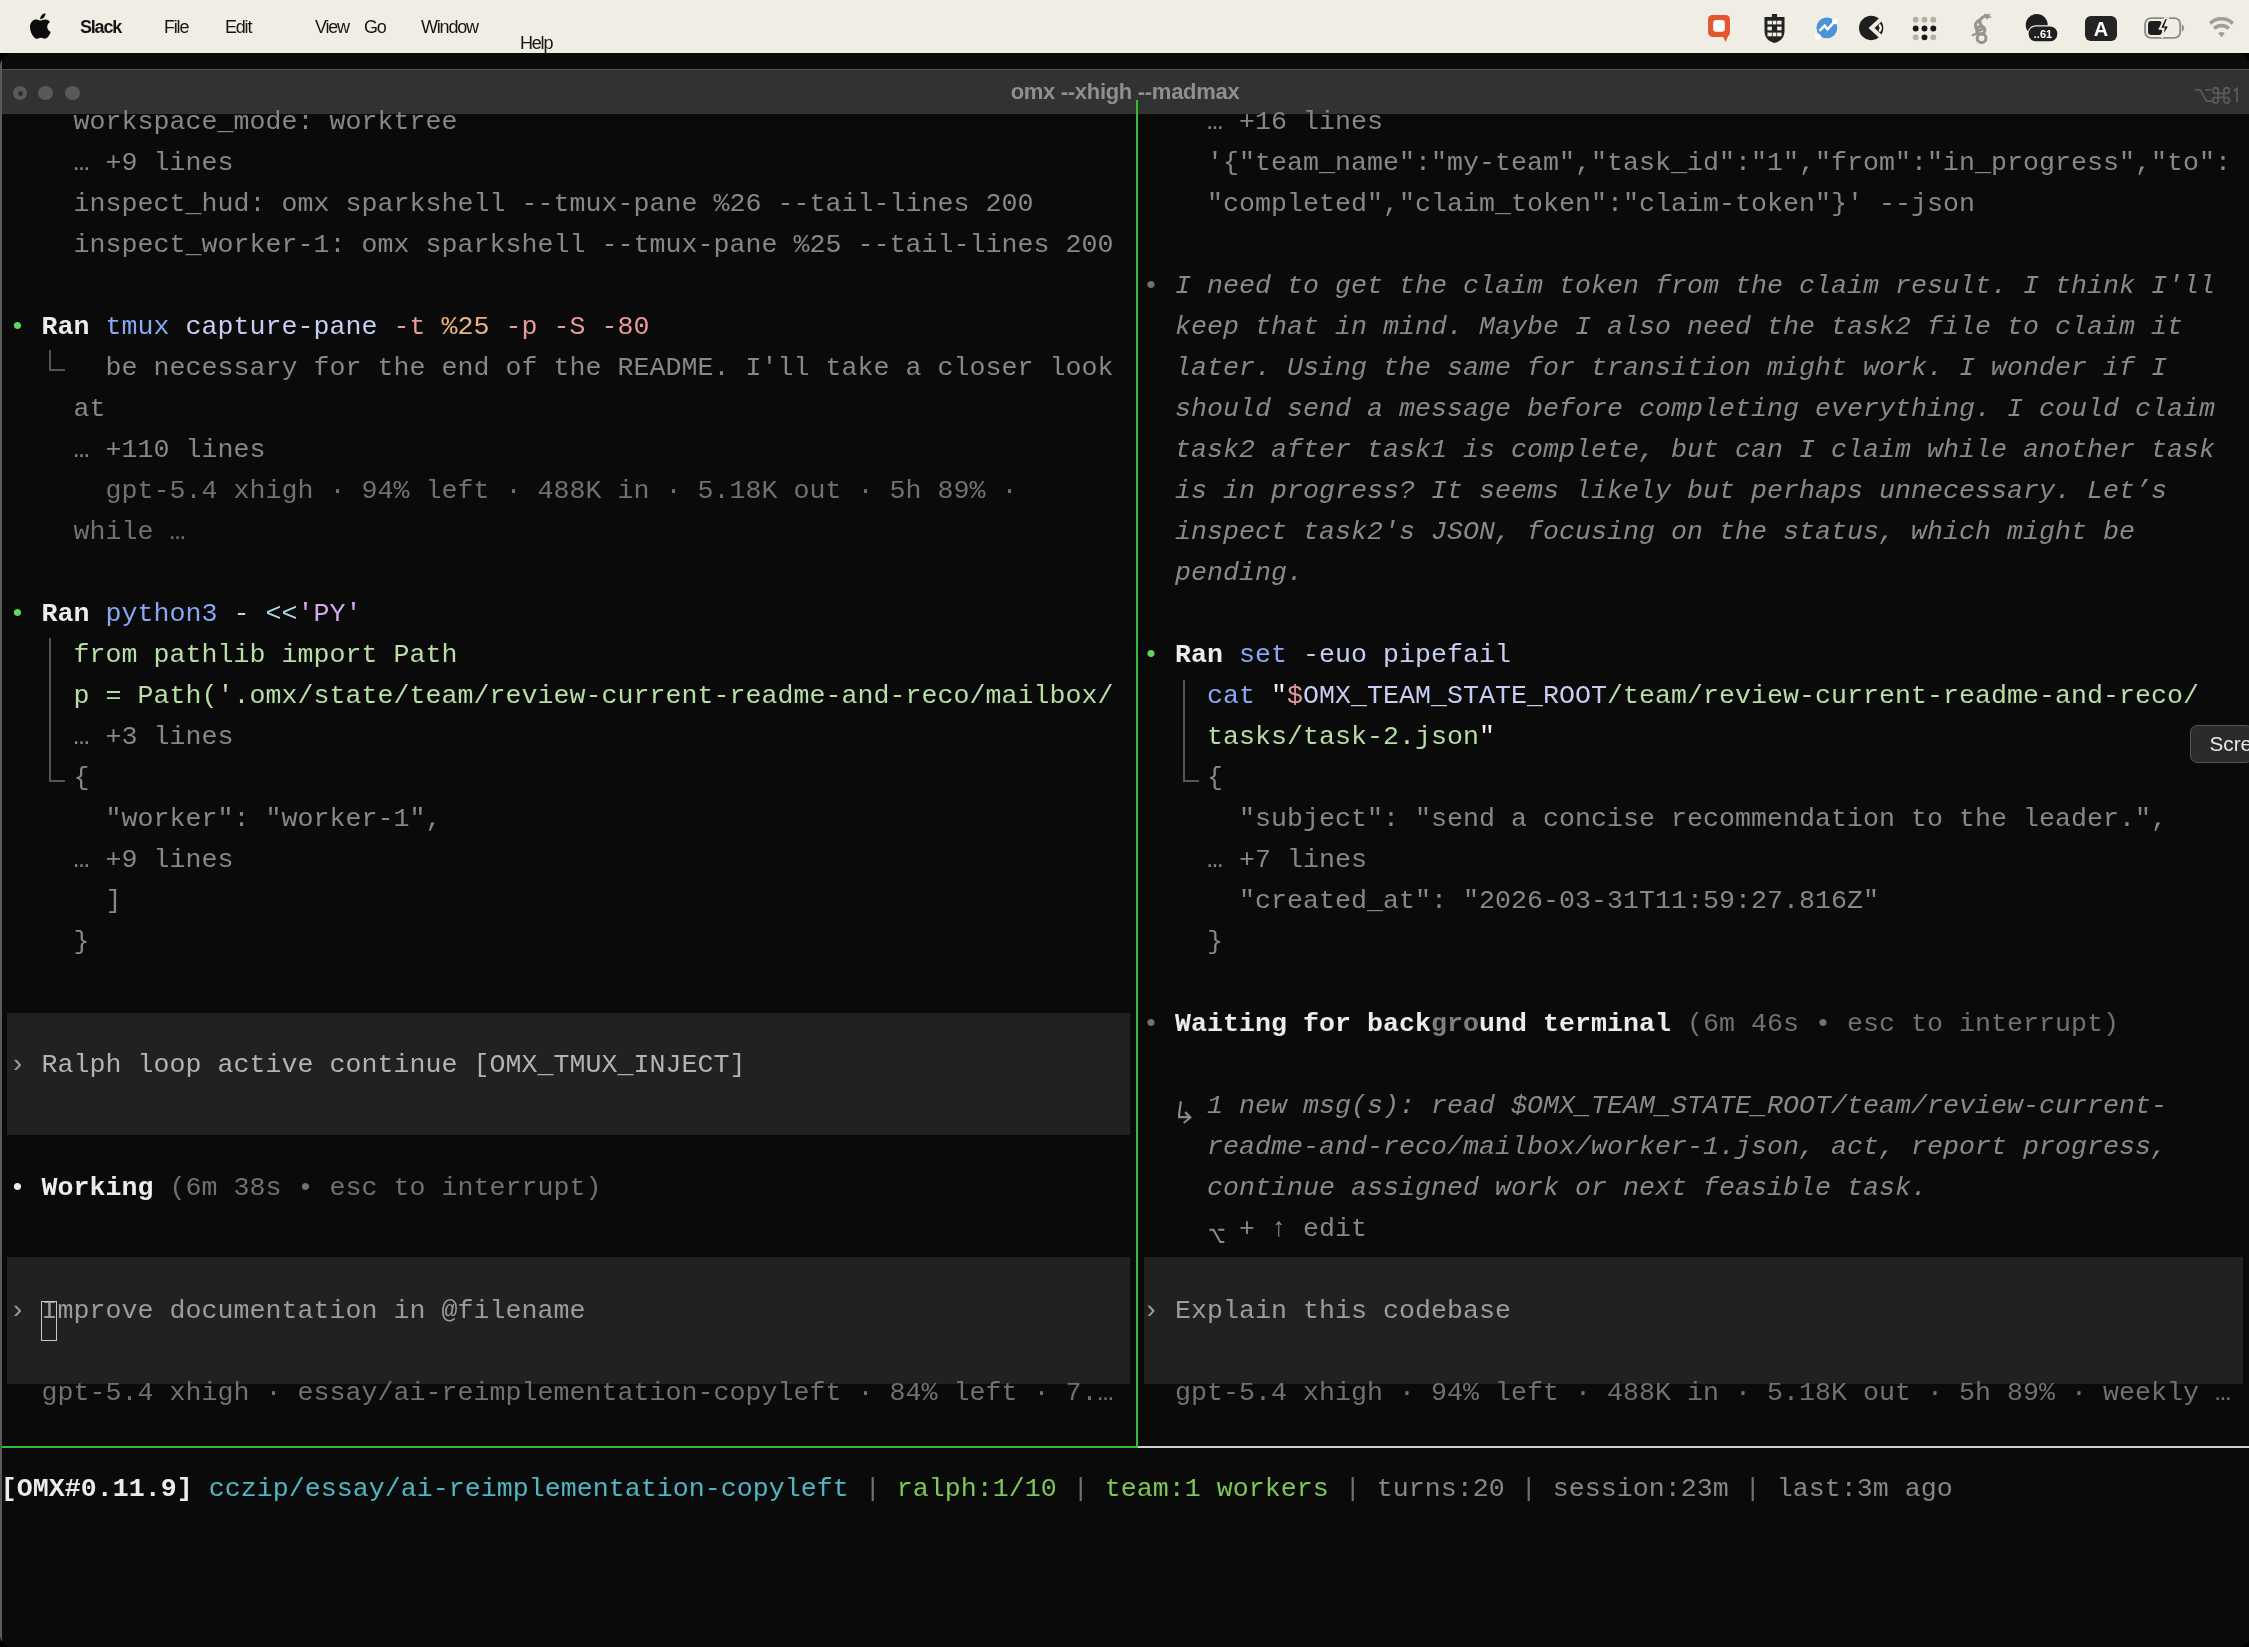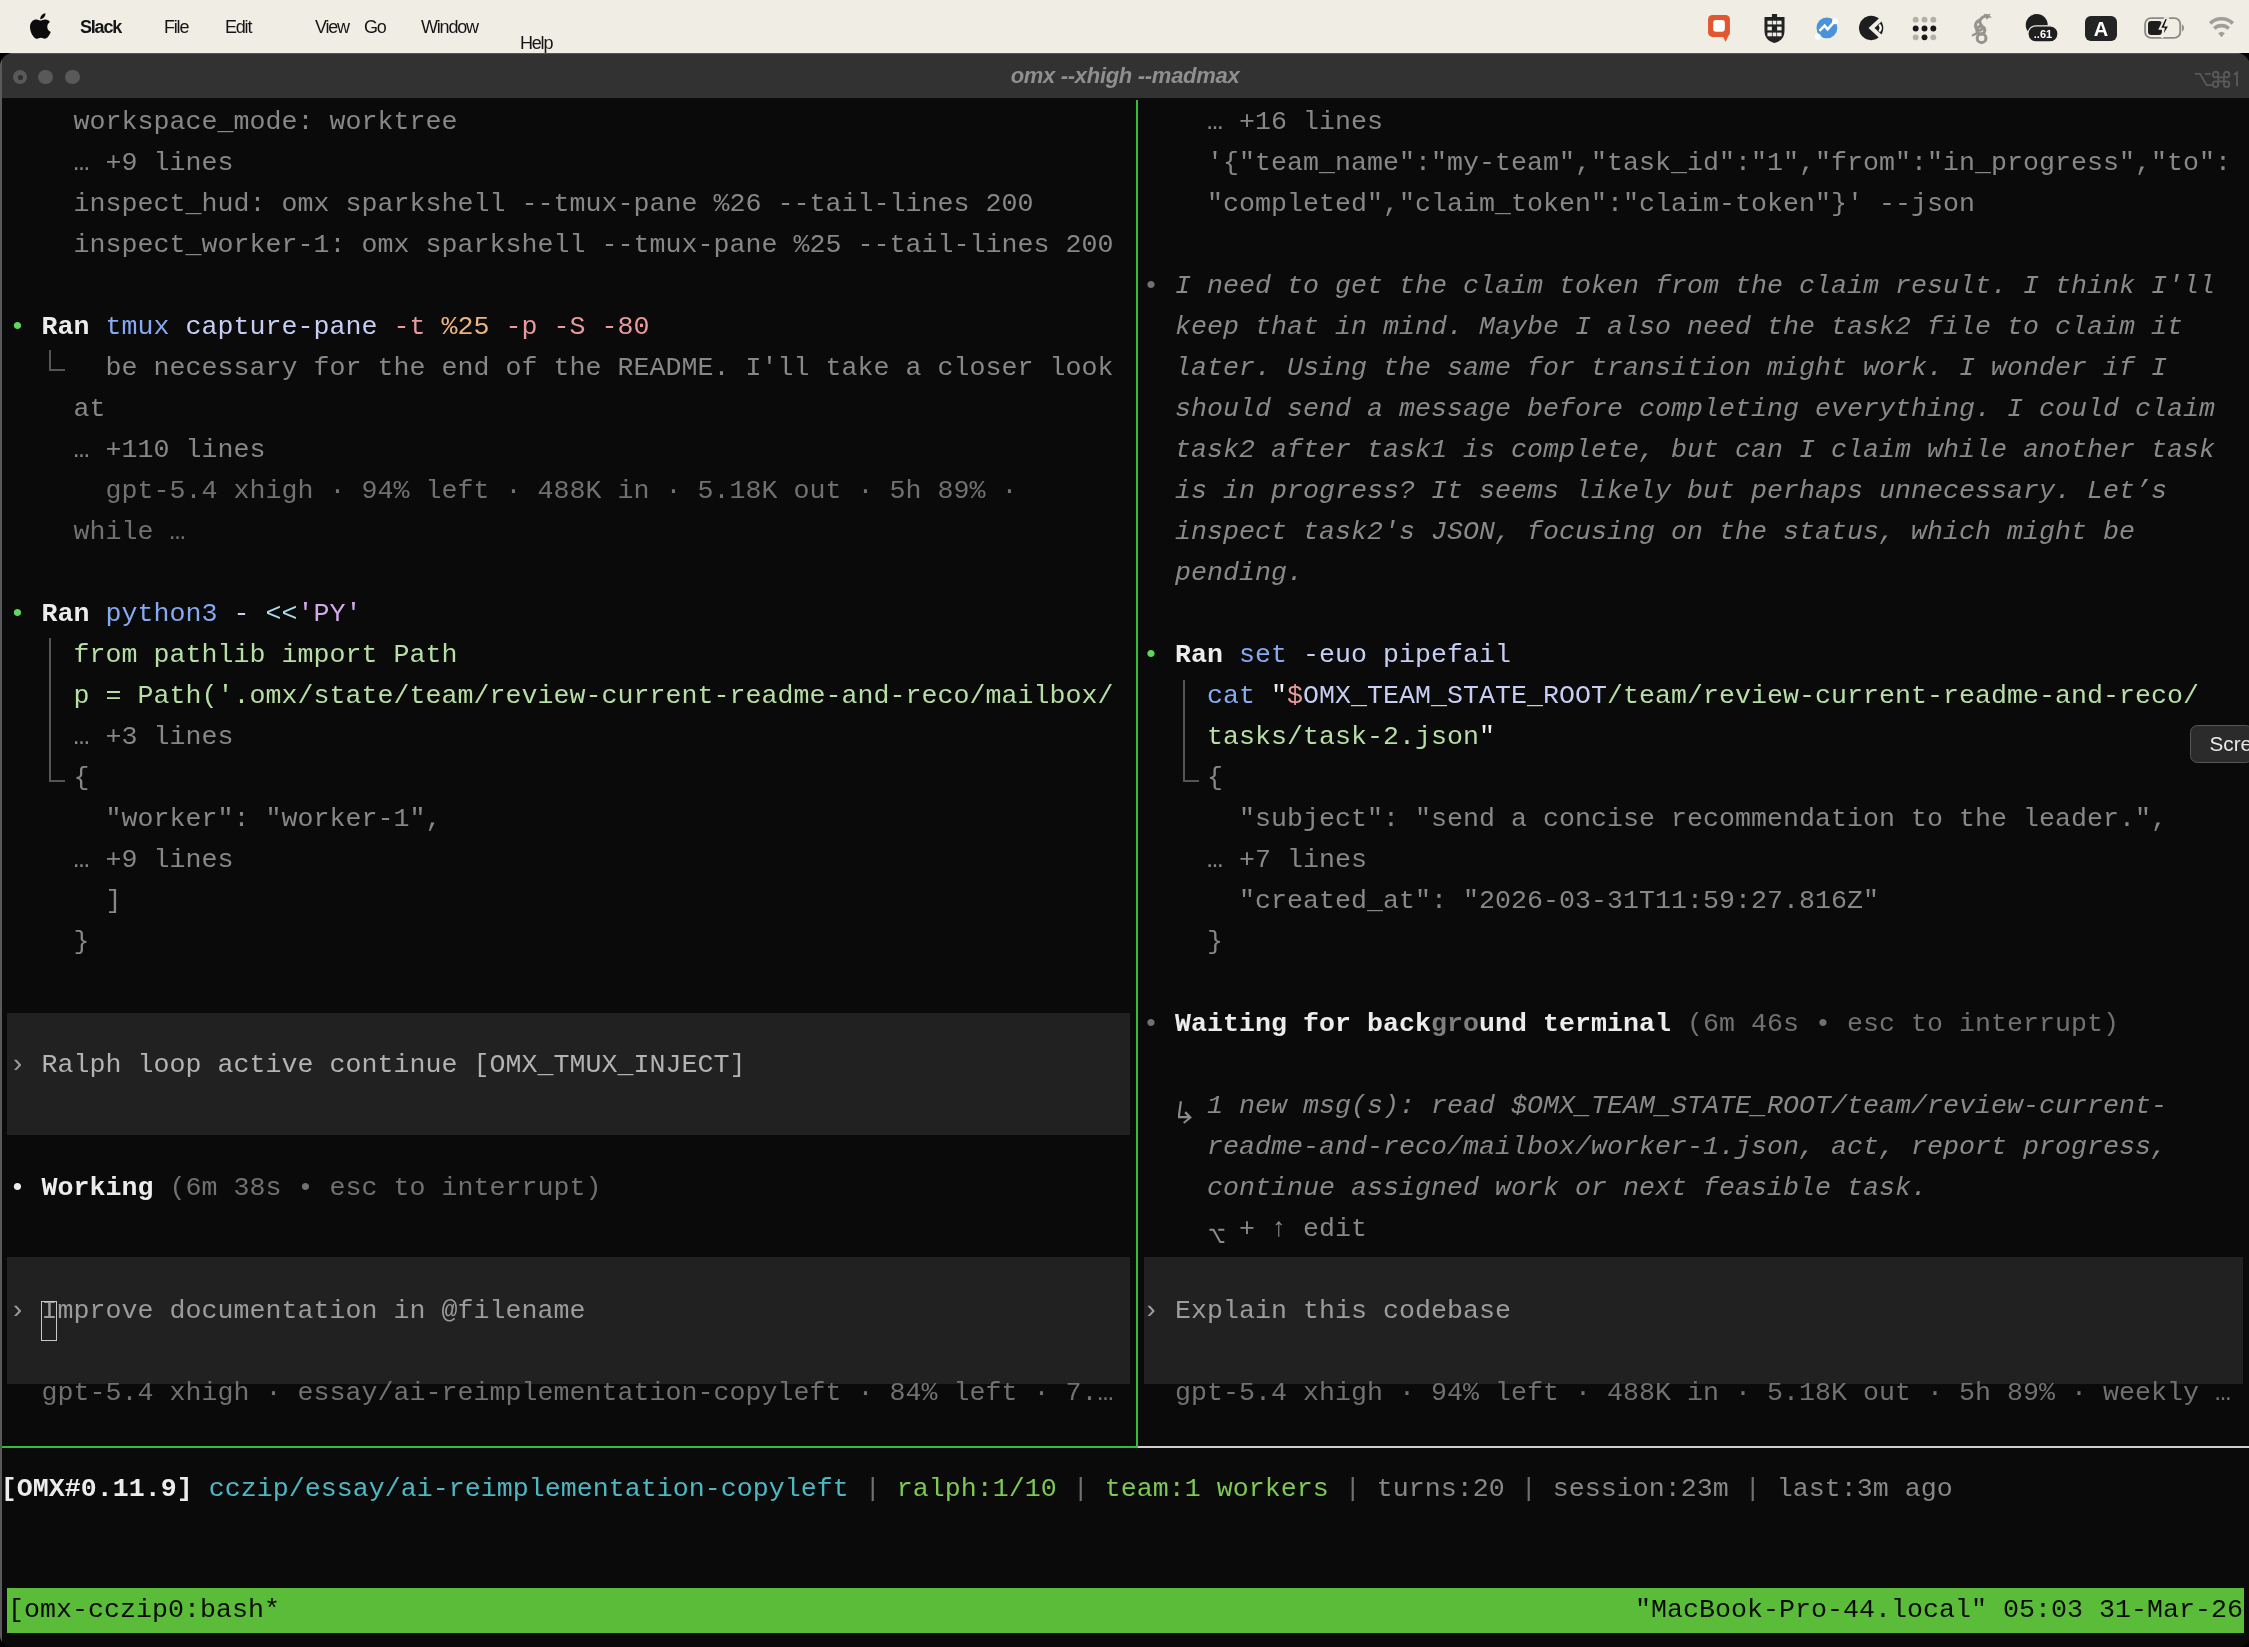--- a/index.html
+++ b/index.html
@@ -6,22 +6,22 @@
 
   
   .menubar { position:absolute; left:0; top:0; width:2250px; height:53px; background:#efede4; }
   .mitem { position:absolute; top:0; height:53px; line-height:55px; font-size:18px; letter-spacing:-1.2px; color:#151515; }
   .micon { position:absolute; }
 
   
   .window { position:absolute; left:0; top:53px; width:2250px; height:1594px;
             background:#0a0a0a; border-radius:13.3px 13.3px 11.8px 11.8px; overflow:hidden; }
   .edge { position:absolute; top:0; width:1.5px; height:100%; background:#5a5a5a; z-index:9; }
-  .titlebar { position:absolute; left:0; top:0; width:100%; height:46px; background:#323232;
-              border-top:0.7px solid #545454; border-bottom:1.5px solid #0c0c0c;font-style:italic; }
+  .titlebar { position:absolute; left:0; top:16px; width:100%; height:46px; background:#323232;
+              border-top:0.7px solid #545454; border-bottom:1.5px solid #0c0c0c; }
   .tl { position:absolute; top:15.5px; width:14.8px; height:14.8px; border-radius:50%; background:#595959; }
   .wtitle { position:absolute; top:0; left:0; width:100%; text-align:center; line-height:44px;
             font-size:22px; font-weight:bold; letter-spacing:-0.3px; color:#8f8f8f; }
 
   
   .band { position:absolute; background:#212121; }
   pre { font-family:"Liberation Mono", monospace; font-size:26.6px; line-height:41px;
         letter-spacing:0.04px; position:absolute; white-space:pre; color:#878787; }
   .b { font-weight:bold; }
   .wt { color:#ececec; }
@@ -244,20 +244,16 @@
 
   <svg style="position:absolute;left:1178px;top:1048px" width="19" height="26.6" viewBox="0 0 26 36">
     <path d="M4 0 v22 h14 M12 15 l8 7.5 -8 7.5" stroke="#8a8a8a" stroke-width="3" fill="none" transform="skewX(-8)"></path>
   </svg>
   <svg style="position:absolute;left:1208px;top:1174px" width="17.7" height="19" viewBox="0 0 24 28">
     <path d="M1 4 h6 l10 18 h6 M14 4 h9" stroke="#8b8b8b" stroke-width="3" fill="none"></path>
   </svg>
 
   <pre style="left:0.7px;top:1416px;"><span class="b wt">[OMX#0.11.9]</span> <span class="teal">cczip/essay/ai-reimplementation-copyleft</span> <span class="dim">|</span> <span class="lg">ralph:1/10</span> <span class="dim">|</span> <span class="lg">team:1 workers</span> <span class="dim">|</span> turns:20 <span class="dim">|</span> session:23m <span class="dim">|</span> last:3m ago</pre>
 
-  <div class="statusbar">
-    <pre style="left:0.7px;top:1.5px;">[omx-cczip0:bash*</pre>
-    <pre style="right:1.5px;top:1.5px;">"MacBook-Pro-44.local" 05:03 31-Mar-26</pre>
-  </div>
 
   <div class="scre">Scre</div>
 </div>
 
 
 </body></html>

